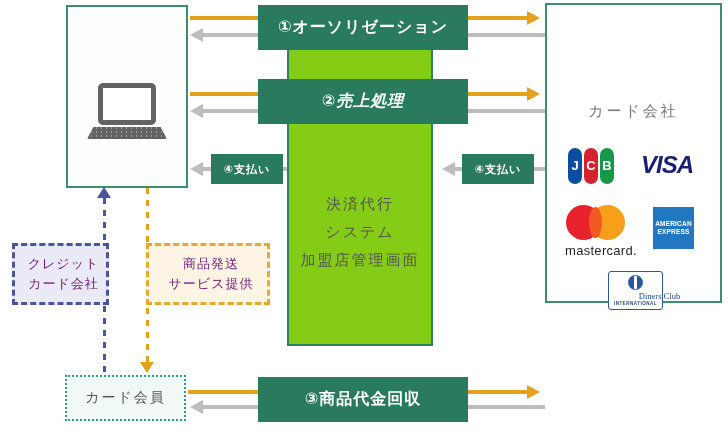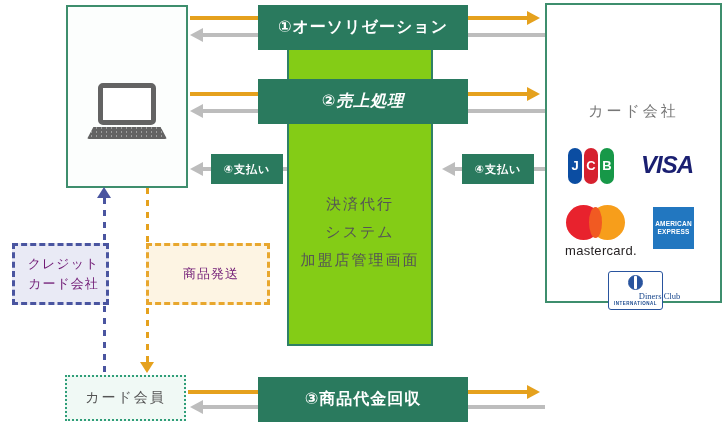--- a/index.html
+++ b/index.html
@@ -190,15 +190,16 @@
   <div class="vline blue"></div>
   <div class="vline orange"></div>
   <div class="vhead-down"></div>
 
   <div class="note purchase">
     <div>クレジット</div>
     <div>カード会社</div>
   </div>
   <div class="note shipping">
     <div>商品発送</div>
+    <div>サービス提供</div>
   </div>
 
 </div>
 
 </body></html>

